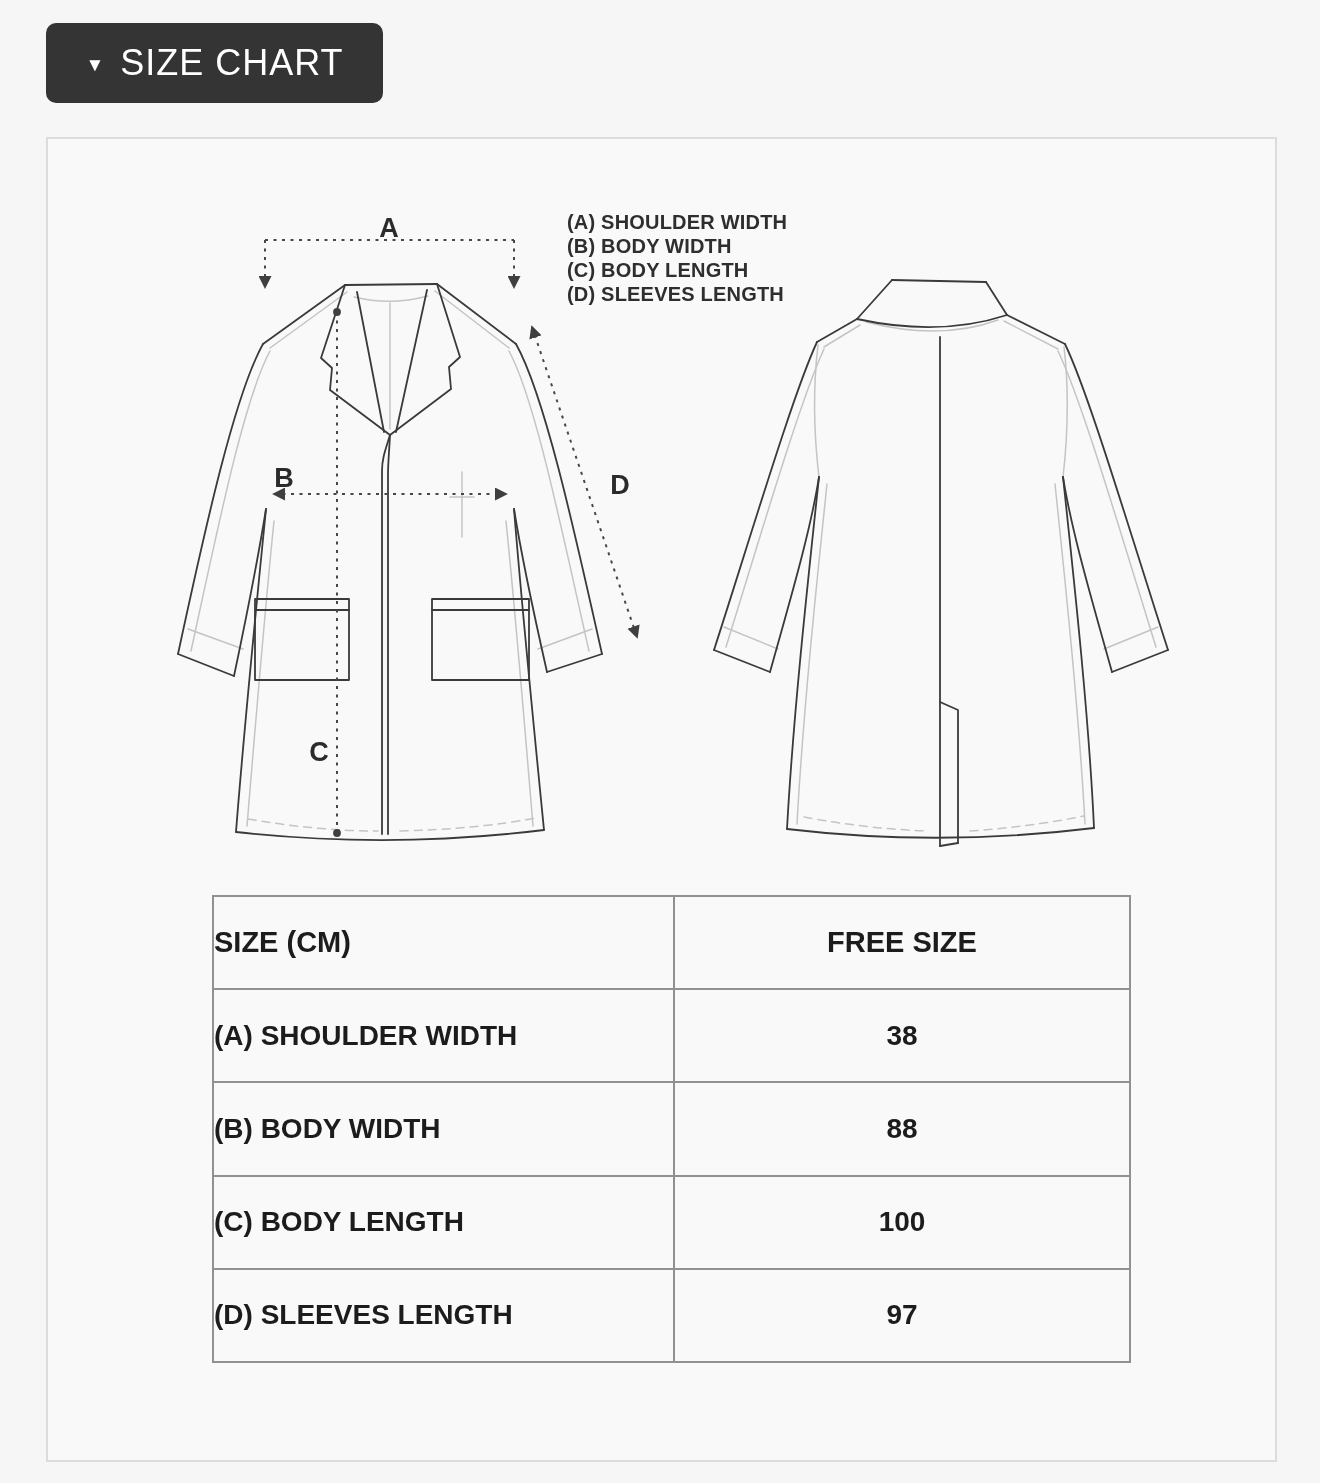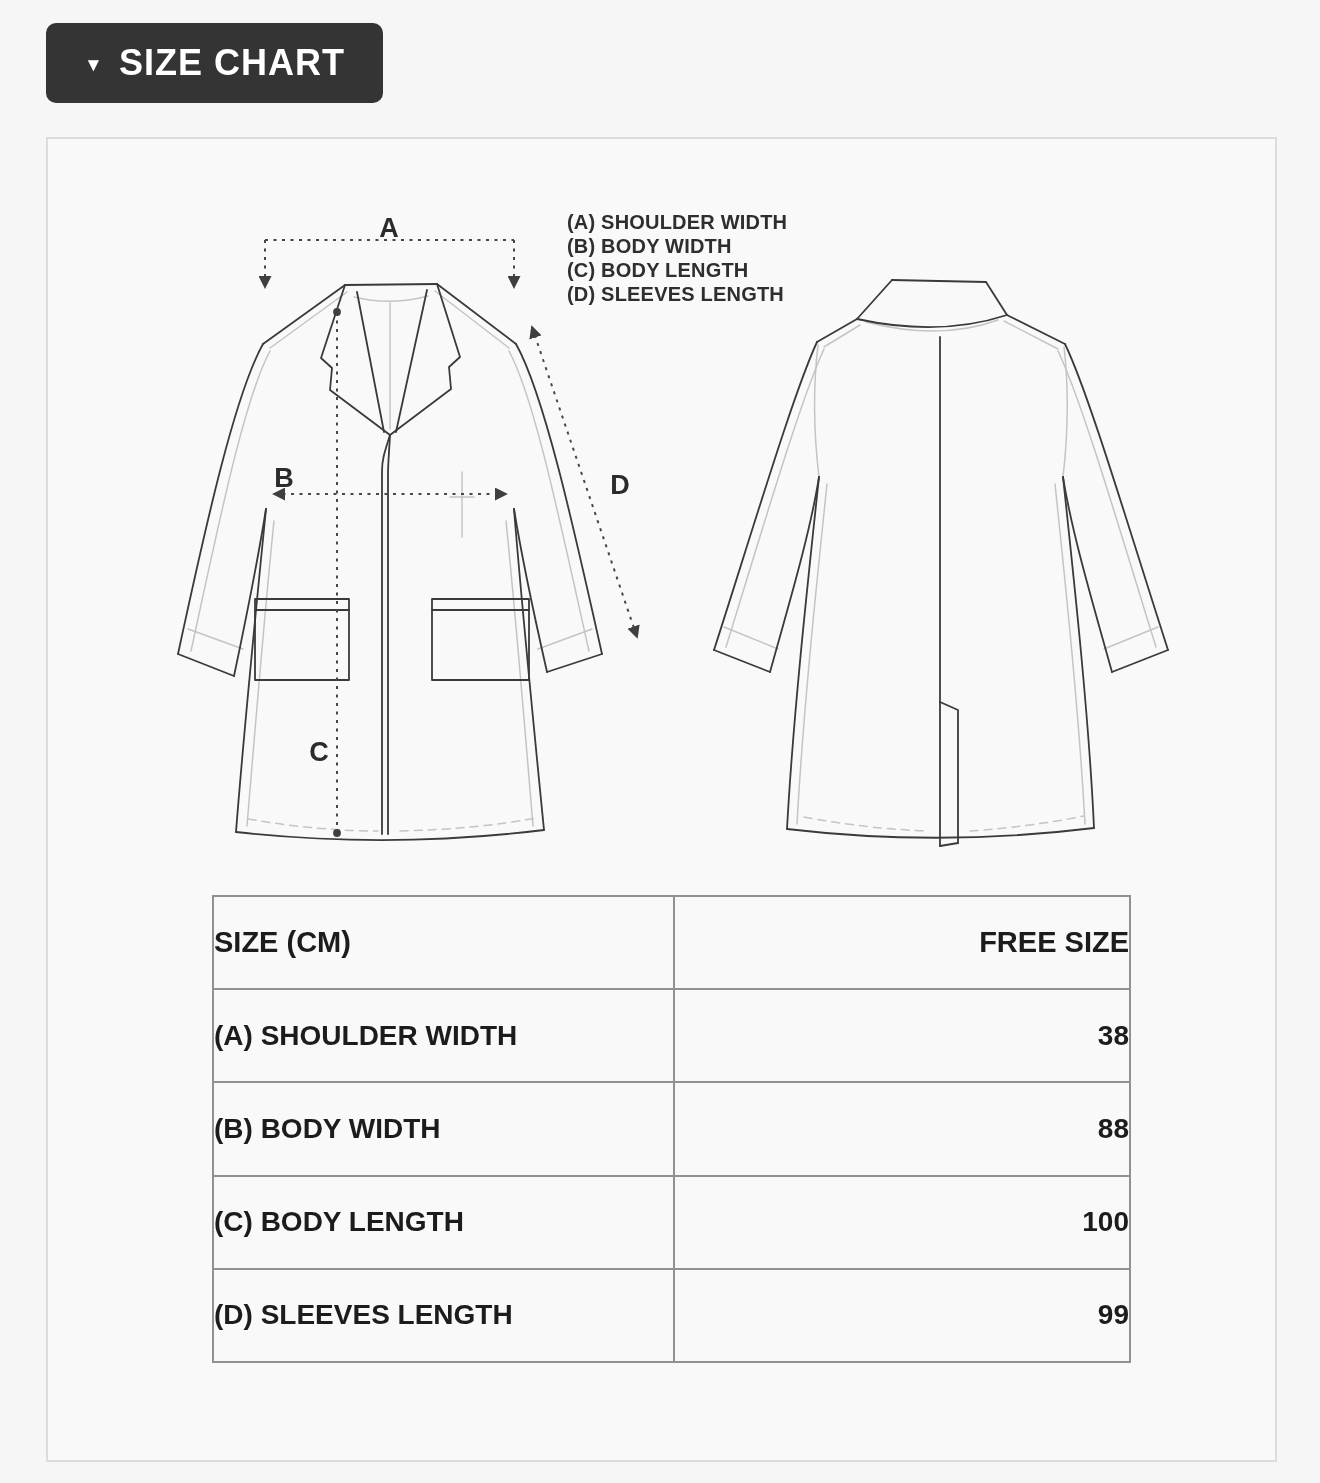--- a/index.html
+++ b/index.html
@@ -9,21 +9,21 @@
     font-family:"Liberation Sans", sans-serif;
   }
   
   .sc-btn{
     position:absolute;left:46px;top:23px;width:337px;height:80px;
     background:#343434;border:none;border-radius:10px;
     display:flex;align-items:center;justify-content:center;gap:16px;
     color:#fff;cursor:pointer;
   }
   .sc-btn .chev{font-size:19px;line-height:1;transform:translateY(1px);color:#fff;}
-  .sc-btn .lbl{font-size:36px;letter-spacing:1px;font-weight:700;}
+  .sc-btn .lbl{font-size:36px;letter-spacing:1px;font-weight:400;}
   
   .panel{
     position:absolute;left:46px;top:137px;width:1231px;height:1325px;
     background:#f9f9f9;border:2px solid #dcdcdc;box-sizing:border-box;
   }
   .diagram-svg{position:absolute;left:0;top:0;width:1227px;height:740px;}
   
   .legend{
     position:absolute;left:519px;top:71px;width:280px;
     font-size:20px;font-weight:700;color:#2e2e2e;line-height:24px;
@@ -36,21 +36,21 @@
   }
   .size-table td,.size-table th{
     border:2px solid #919191;padding:0;color:#1c1c1c;
     font-family:"Liberation Sans", sans-serif;
   }
   .size-table col.c1{width:461px;}
   .size-table col.c2{width:456px;}
   .size-table .hrow th{height:90px;font-size:29px;font-weight:700;border-radius:17px;}
   .size-table .drow td{height:90px;font-size:28px;font-weight:700;}
   .cell-label{text-align:left;padding-left:28px;}
-  .cell-value{text-align:right;}
+  .cell-value{text-align:center;}
   svg text{font-family:"Liberation Sans", sans-serif;font-weight:700;fill:#2b2b2b;}
 </style>
 </head>
 <body>
 
 <div class="screen">
 
   <button class="sc-btn">
     <span class="chev">▼</span>
     <span class="lbl">SIZE CHART</span>
@@ -187,19 +187,19 @@
       <tr class="drow">
         <td class="cell-label">(B) BODY WIDTH</td>
         <td class="cell-value">88</td>
       </tr>
       <tr class="drow">
         <td class="cell-label">(C) BODY LENGTH</td>
         <td class="cell-value">100</td>
       </tr>
       <tr class="drow">
         <td class="cell-label">(D) SLEEVES LENGTH</td>
-        <td class="cell-value">99</td>
+        <td class="cell-value">97</td>
       </tr>
     </tbody>
       </table>
 
   </div>
 </div>
 
 </body></html>

